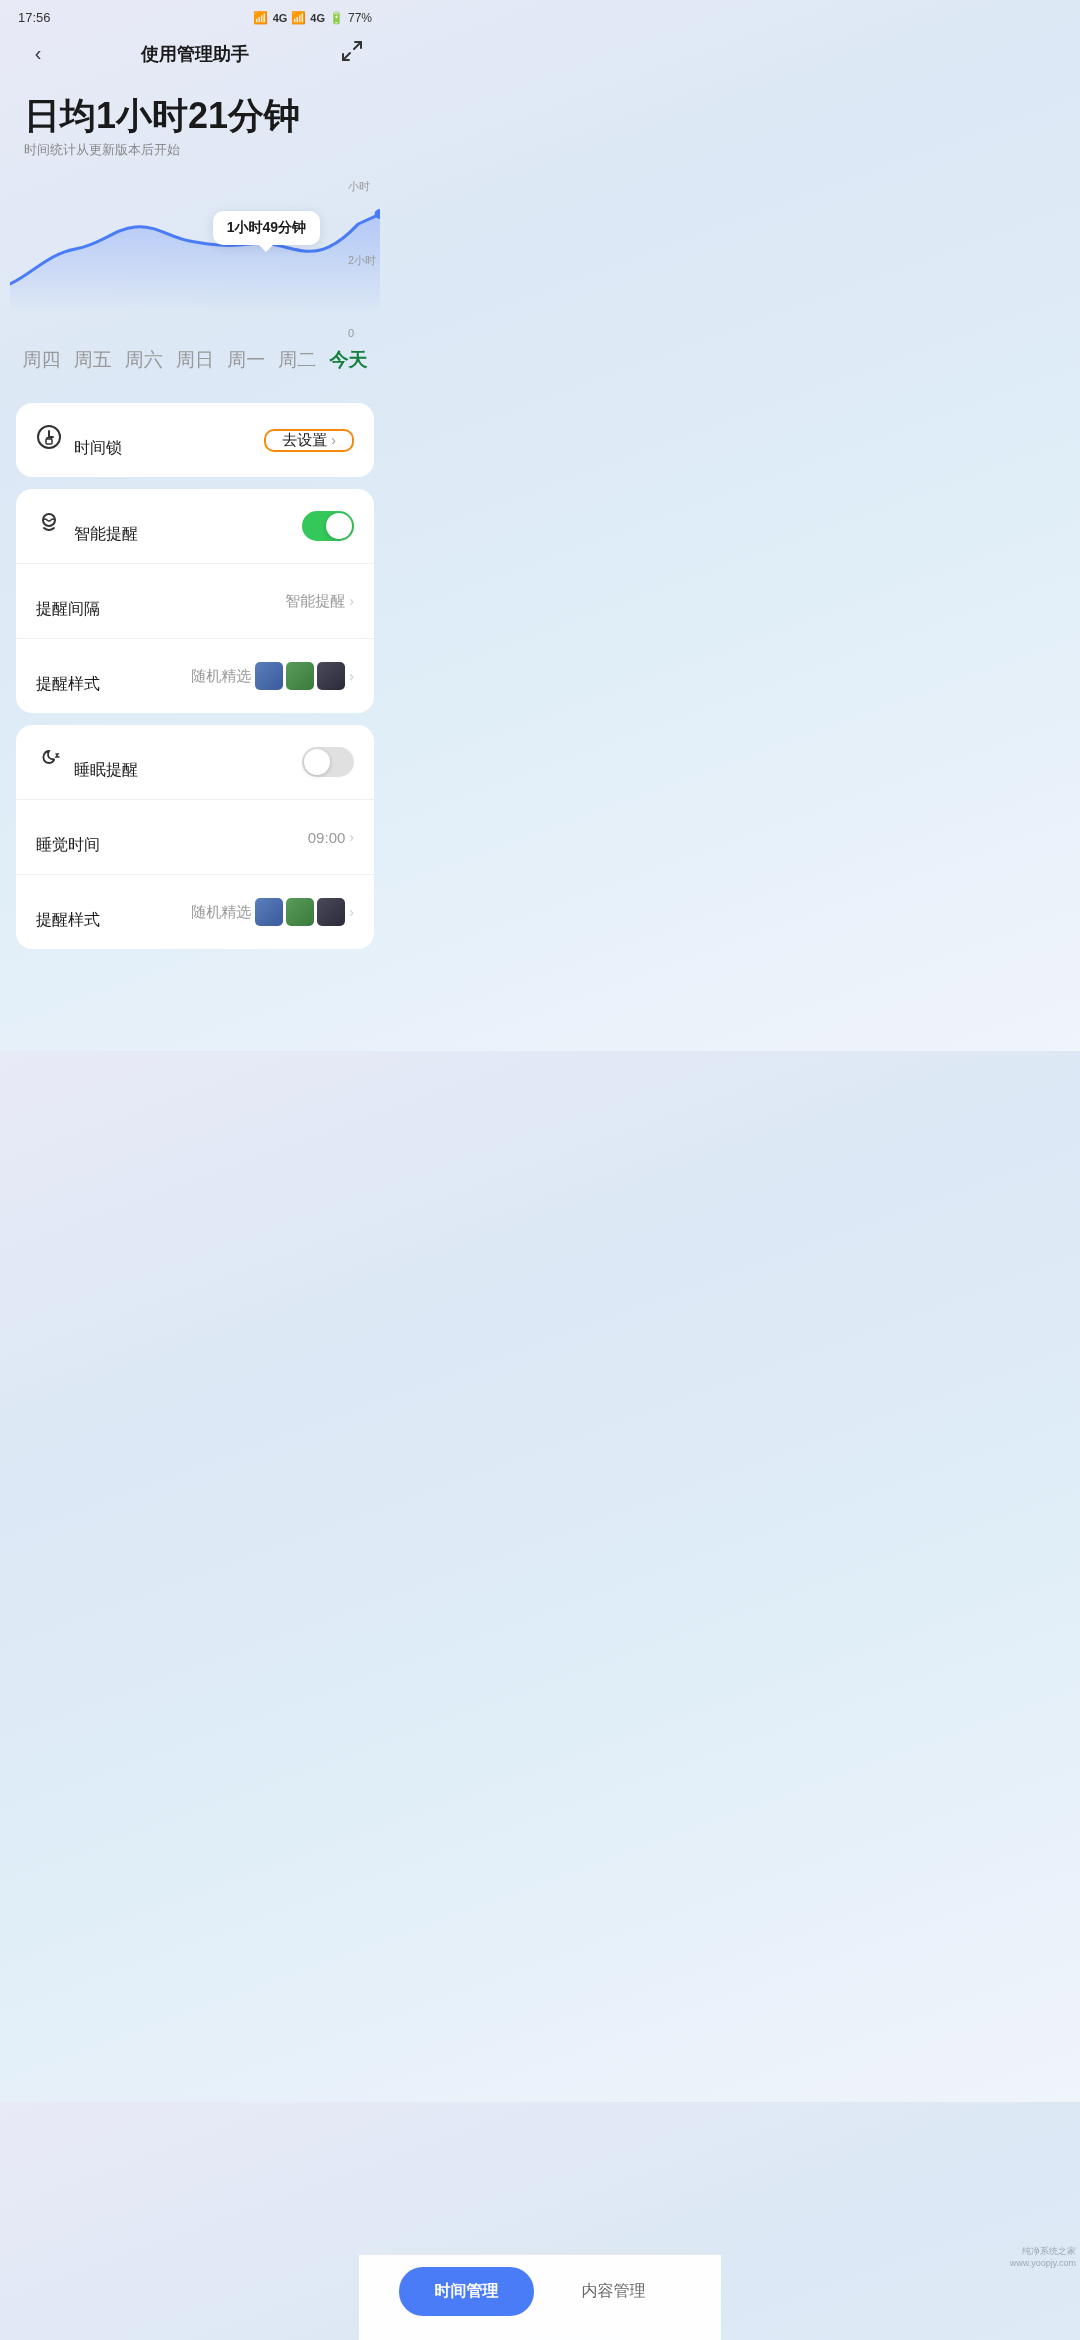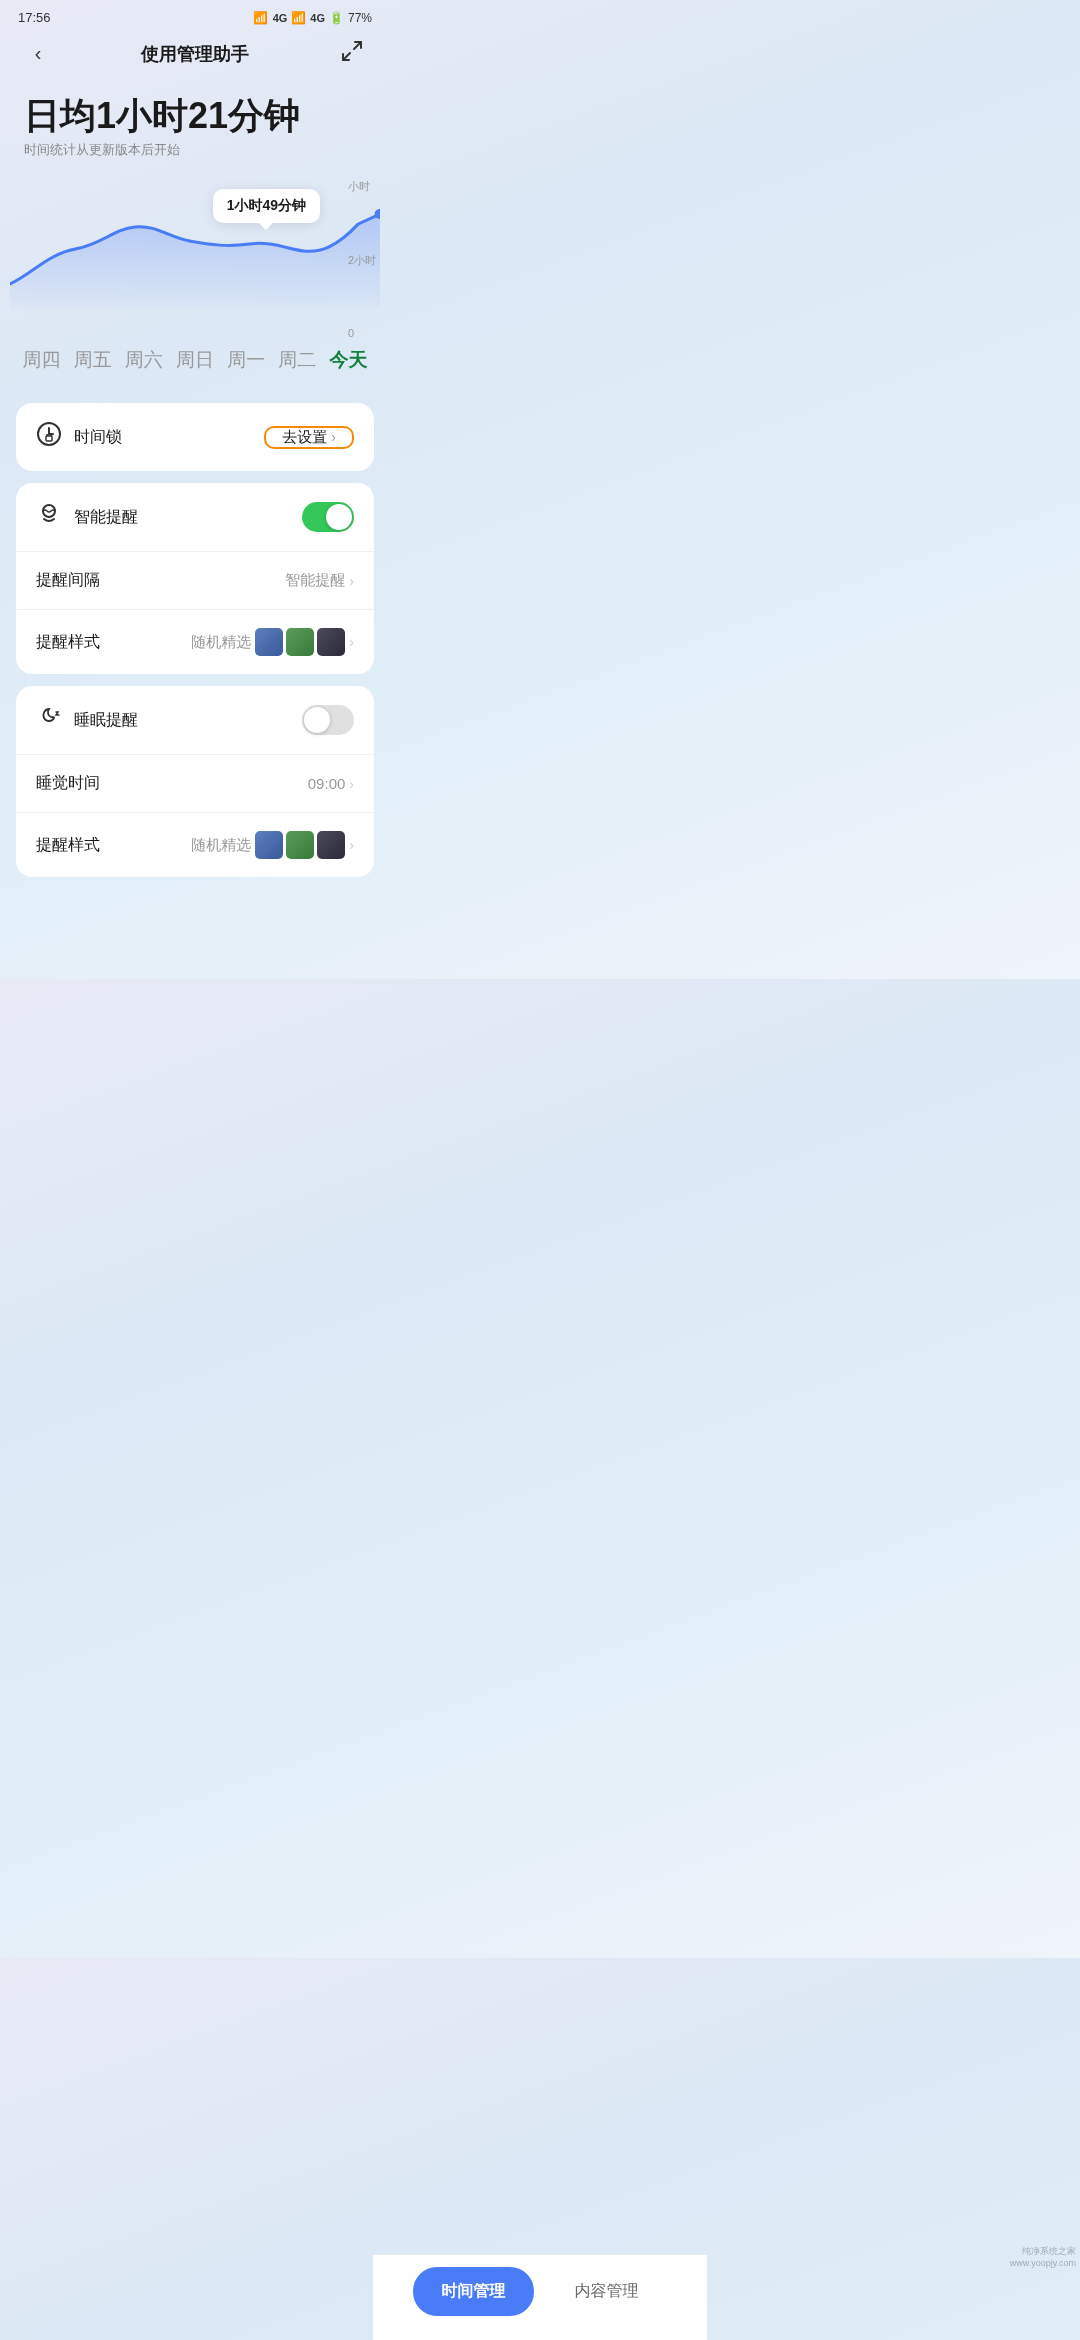--- a/index.html
+++ b/index.html
@@ -76,21 +76,21 @@
       padding: 20px 0 10px;
       position: relative;
     }
     .chart-container {
       position: relative;
       height: 160px;
       margin: 0 10px;
     }
     .chart-tooltip {
       position: absolute;
-      top: 10px;
+      top: 32px;
       right: 60px;
       background: white;
       border-radius: 10px;
       padding: 8px 14px;
       font-size: 14px;
       font-weight: 600;
       color: #1a1a1a;
       box-shadow: 0 2px 12px rgba(0,0,0,0.1);
       z-index: 10;
     }
@@ -154,20 +154,21 @@
     }
     .card-row-icon {
       font-size: 22px;
       margin-right: 12px;
       color: #333;
     }
     .card-row-label {
       font-size: 16px;
       color: #1a1a1a;
       flex: 1;
+      margin-top: 17px;
     }
     .card-row-value {
       font-size: 15px;
       color: #999;
       display: flex;
       align-items: center;
       gap: 4px;
     }
     .chevron {
       color: #ccc;
@@ -234,21 +235,21 @@
     .thumb-1 { background: linear-gradient(135deg, #5b7fbe, #3a5a9a); }
     .thumb-2 { background: linear-gradient(135deg, #5a9a5a, #3a7a3a); }
     .thumb-3 { background: linear-gradient(135deg, #4a4a5a, #2a2a3a); }
 
     
     .bottom-nav {
       position: fixed;
       bottom: 0;
       left: 50%;
       transform: translateX(-50%);
-      width: 334px;
+      width: 362px;
       background: rgba(255,255,255,0.95);
       backdrop-filter: blur(10px);
       padding: 12px 40px 24px;
       display: flex;
       gap: 12px;
       border-top: 1px solid #e8e8e8;
     }
     .nav-btn-active {
       flex: 1;
       background: #4a7cf7;

